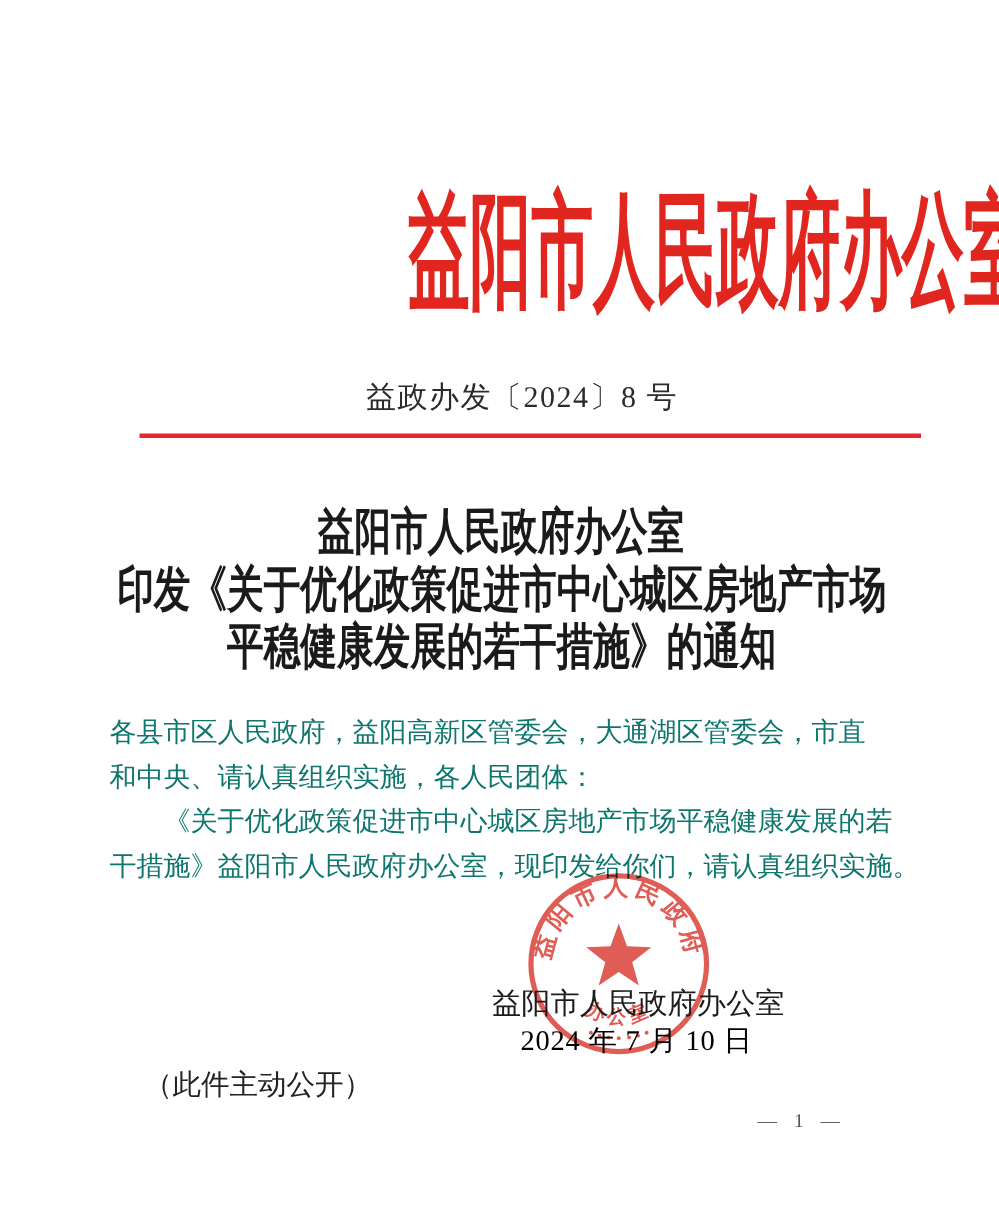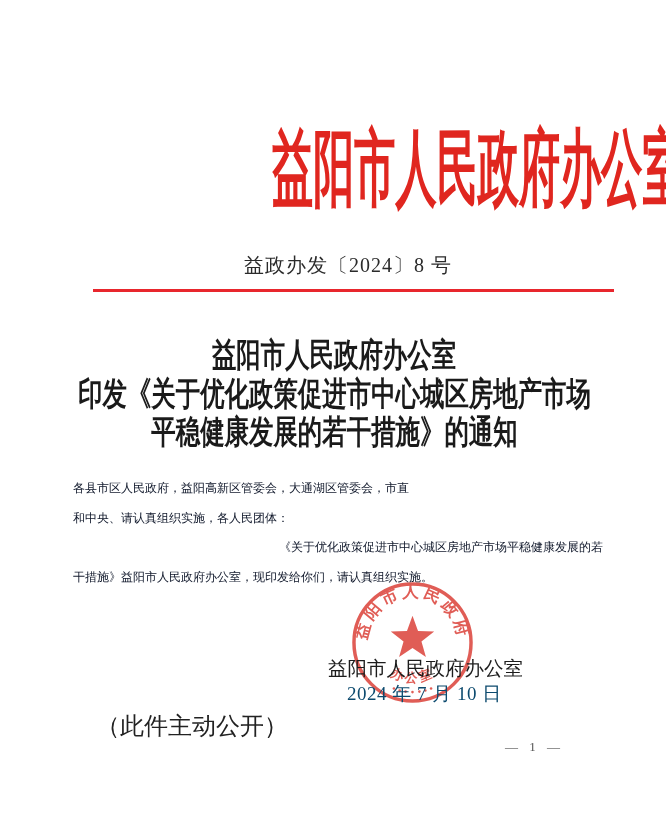--- a/index.html
+++ b/index.html
@@ -30,37 +30,37 @@
   .doc-title { position:absolute; top:336px; left:-49px; width:766px; }
   .title-line { text-align:center; height:38.5px; line-height:38.5px; }
   .title-line > span {
     display:inline-block; white-space:nowrap; font-weight:bold;
     font-size:33px; color:#1a1a1a;
     transform:scaleX(0.74); transform-origin:center;
   }
 
   
   .body-text { position:absolute; left:73px; top:474px; width:530px;
-    font-size:12px; line-height:29.5px; color:#0f172a; }
+    font-size:18px; line-height:29.5px; color:#0f766e; }
   .body-line { white-space:nowrap; }
-  .body-line.indent { text-indent:36px;text-align:right; }
+  .body-line.indent { text-indent:36px; }
 
   
   .seal { position:absolute; left:350px; top:580px; width:125px; height:125px;
     opacity:0.88; mix-blend-mode:multiply; }
   .seal text { font-family:"Liberation Serif","DejaVu Serif",serif; font-weight:bold; }
 
   
   .sig-org { position:absolute; left:328px; top:655px; font-size:19.5px;
     white-space:nowrap; color:#1c1c1c; }
   .sig-date { position:absolute; left:347px; top:681px; font-size:19px;
-    white-space:nowrap; color:#0c4a6e; letter-spacing:0.5px; }
+    white-space:nowrap; color:#000000; letter-spacing:0.5px; }
 
   
-  .disclosure { position:absolute; left:96px; top:710px; font-size:24px;
+  .disclosure { position:absolute; left:96px; top:710px; font-size:19px;
     color:#222222; white-space:nowrap; }
   .page-num { position:absolute; left:505px; top:739px; font-size:13px;
     color:#555555; letter-spacing:4px; white-space:nowrap; }
 </style>
 </head>
 <body>
 
 <div class="sheet">
 
   <div class="letterhead">

